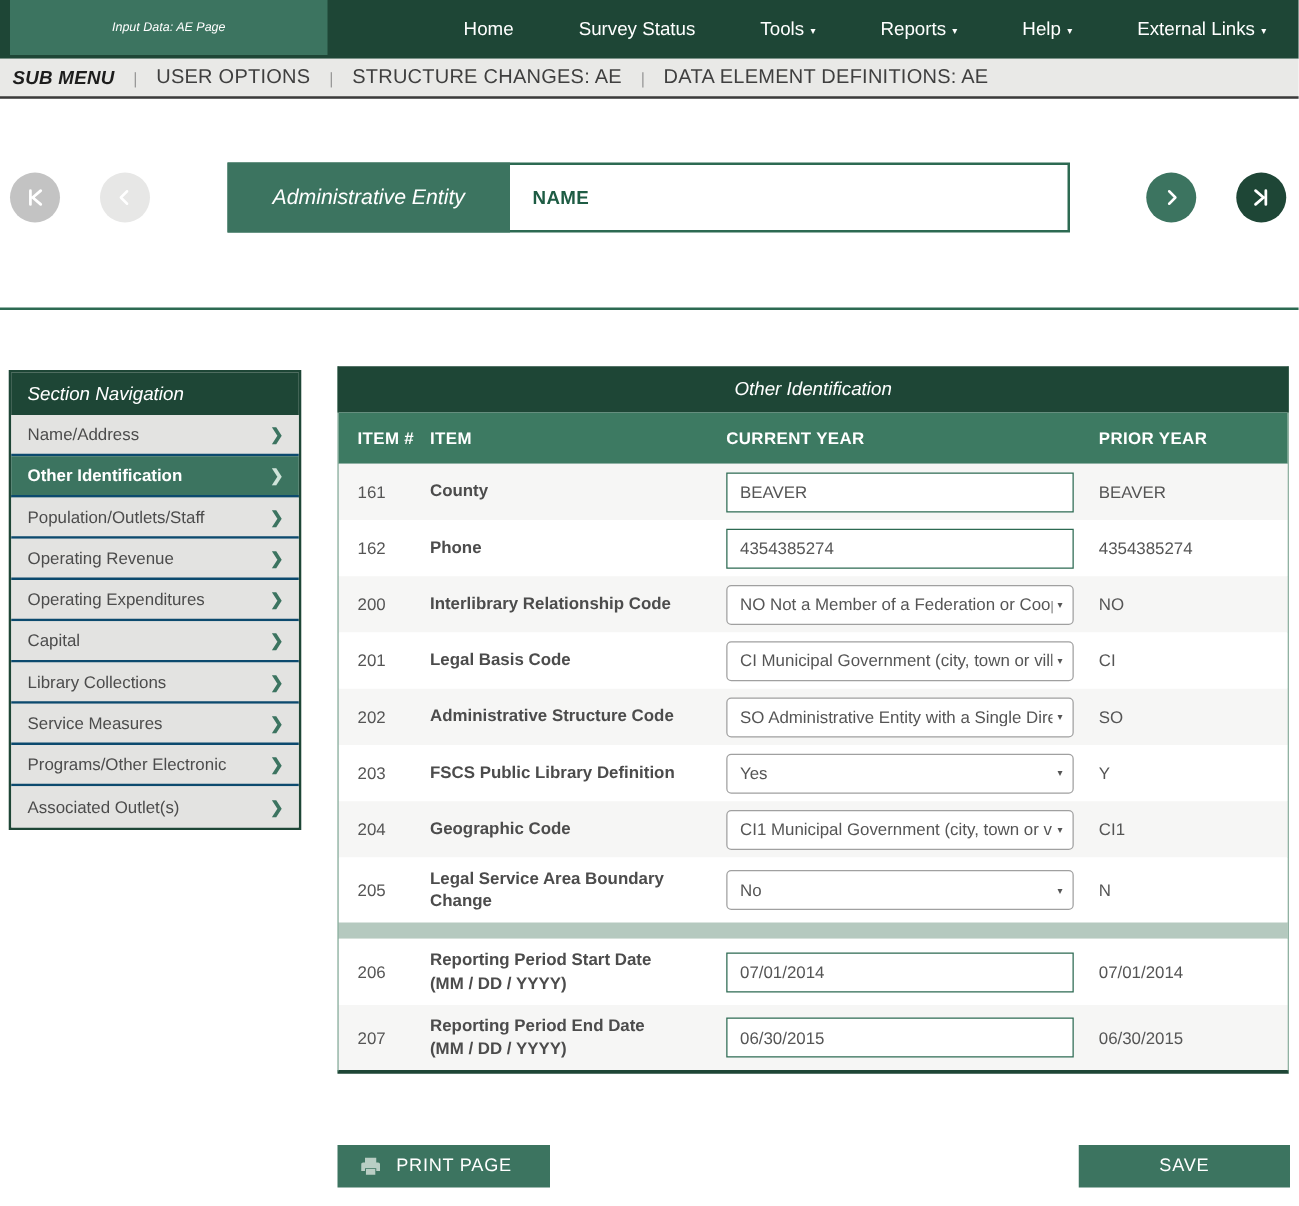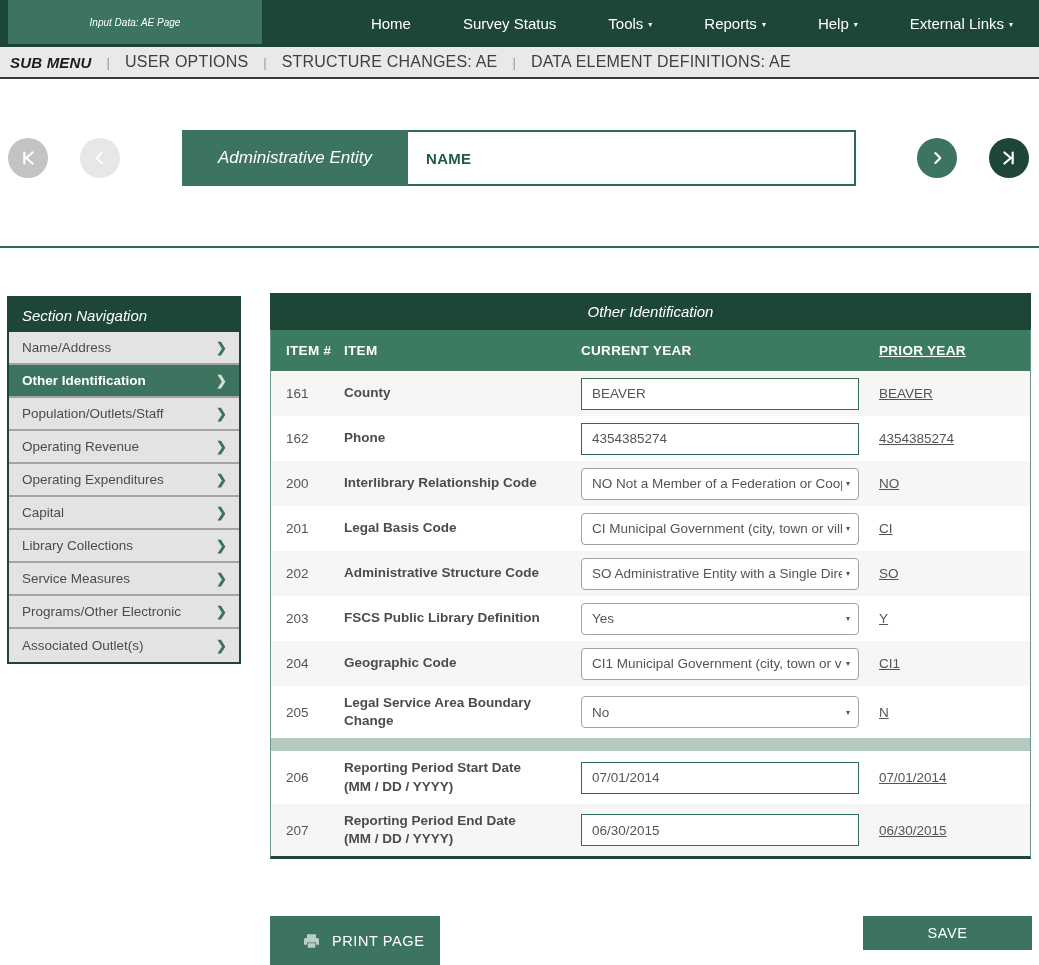--- a/index.html
+++ b/index.html
@@ -40,57 +40,57 @@
   .name-select { width:332px; height:38px; border:1px solid #2d6a52; background:#fff;
     display:flex; align-items:center; justify-content:space-between; padding:0 10px 0 8px;
     font-size:13.5px; color:#4a4a4a; cursor:pointer; white-space:nowrap; overflow:hidden; }
 
   .hr-green { position:absolute; top:246px; left:0; width:1039px; height:2px; background:#2d6a52; }
 
   
   .sidebar { position:absolute; left:7px; top:296px; width:234px; border:2px solid #1e4636; background:#e3e3e1; }
   .sidebar-header { height:34px; background:#1e4636; color:#fff; font-style:italic; font-size:15px;
     display:flex; align-items:center; padding-left:13px; }
-  .sidebar-item { height:33px; border-bottom:2px solid #a3a3a3; display:flex; align-items:center;
+  .sidebar-item { height:33px; border-bottom:2px solid #0c4a6e; display:flex; align-items:center;
     justify-content:space-between; padding:0 12px 0 13px; font-size:13.5px; color:#4c4c4c;
     background:#e3e3e1; cursor:pointer; }
   .sidebar-item:last-child { border-bottom:none; }
   .sidebar-item .chev { color:#3c7460; font-size:13px; font-weight:bold; }
   .sidebar-item.active { background:#3c7460; color:#fff; font-weight:bold; }
   .sidebar-item.active .chev { color:#cfe3d9; }
 
   
   .datatable { position:absolute; left:270px; top:293px; width:761px;
     border-left:1px solid #6d9ا not; }
   .datatable { border-left:1px solid #6d9984; border-right:1px solid #6d9984; border-bottom:3px solid #1e4636; background:#fff; }
   .table-title { height:37px; background:#1e4636; color:#fff; font-style:italic; font-size:15px;
     display:flex; align-items:center; justify-content:center; margin:0 -1px; }
   .table-head { height:41px; background:#3d7a62; display:flex; align-items:center;
     color:#fff; font-weight:bold; font-size:13.5px; letter-spacing:0.3px; }
   .c-num   { flex:0 0 73px;  padding-left:15px; }
   .c-label { flex:0 0 237px; padding-right:35px; }
   .c-cur   { flex:0 0 298px; }
-  .c-prior { flex:1;text-decoration:underline; }
+  .c-prior { flex:1; }
   .trow { display:flex; align-items:center; min-height:45px; font-size:13.5px; background:#fff; }
   .trow.shaded { background:#f6f6f5; }
   .trow .c-num { color:#555; }
   .trow .c-label { font-weight:bold; color:#4c4c4c; line-height:1.35; padding-top:8px; padding-bottom:8px; }
   .trow .c-prior { color:#555; }
   .cell-input { width:278px; height:32px; border:1px solid #2d6a52; padding:0 10px;
     font-size:13.5px; color:#555; background:#fff; font-family:"Liberation Sans", sans-serif; }
   .cell-select { width:278px; height:32px; border:1px solid #a0a0a0; border-radius:4px;
     display:flex; align-items:center; padding:0 8px 0 10px; color:#555; background:#fff;
     cursor:pointer; overflow:hidden; }
   .cell-select .val { flex:1; white-space:nowrap; overflow:hidden; }
   .cell-select .caret { font-size:8px; color:#555; margin-left:4px; }
   .sep-row { height:13px; background:#b5c9bf; }
 
   
-  .print-btn { position:absolute; left:270px; top:916px; width:170px; height:49px; background:#3c7460;
-    color:#fff; display:flex; align-items:center; gap:11px; padding-left:32px; font-size:14.5px;
+  .print-btn { position:absolute; left:270px; top:916px; width:170px; height:34px; background:#3c7460;
+    color:#fff; display:flex; align-items:center; gap:11px; padding-left:17px; font-size:14.5px;
     letter-spacing:0.6px; border:none; cursor:pointer; font-family:"Liberation Sans", sans-serif; }
   .save-btn { position:absolute; left:863px; top:916px; width:169px; height:34px; background:#3c7460;
     color:#fff; display:flex; align-items:center; justify-content:center; font-size:14.5px;
     letter-spacing:0.6px; border:none; cursor:pointer; font-family:"Liberation Sans", sans-serif; }
 </style>
 </head>
 <body>
 
 <div class="navbar">
   <div class="nav-tab">Input Data: AE Page</div>

